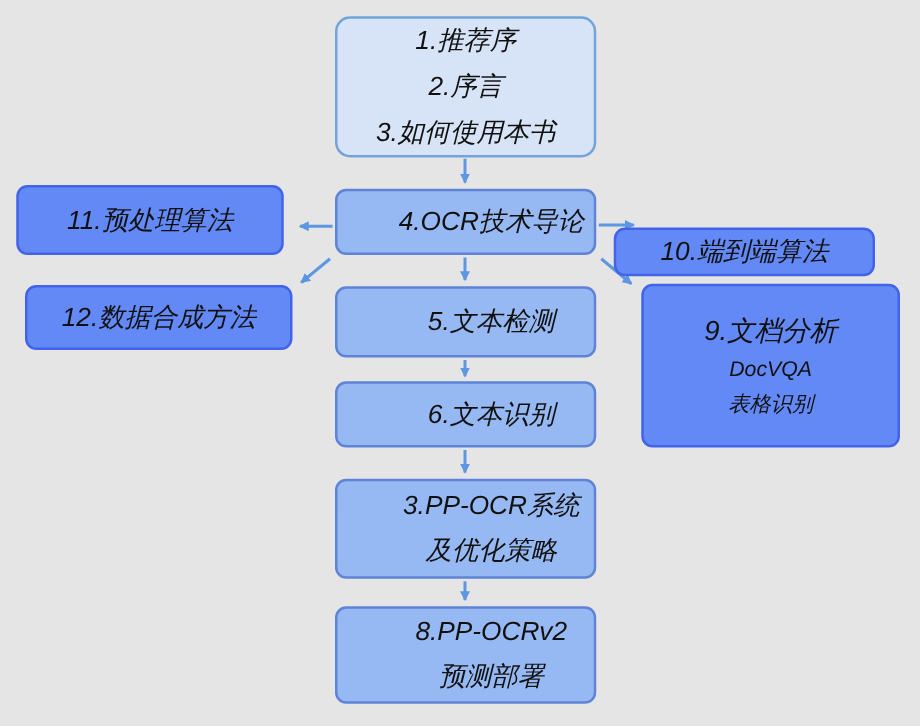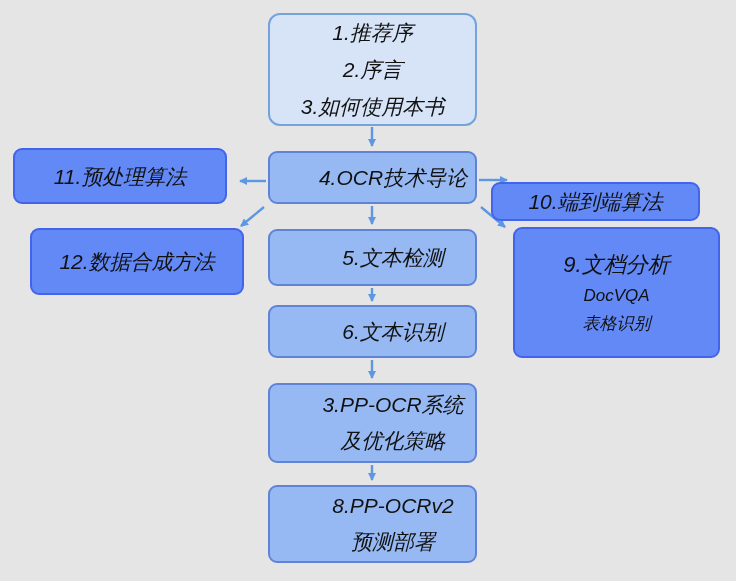--- a/index.html
+++ b/index.html
@@ -53,21 +53,21 @@
   .title-line { font-size: 22px; line-height: 34px; white-space: nowrap; }
 
   
   #node-front-matter { left: 268px; top: 13px;  width: 209px; height: 113px; }
   #node-ch4          { left: 268px; top: 151px; width: 209px; height: 53px; }
   #node-ch5          { left: 268px; top: 229px; width: 209px; height: 57px; }
   #node-ch6          { left: 268px; top: 305px; width: 209px; height: 53px; }
   #node-ch7          { left: 268px; top: 383px; width: 209px; height: 80px; }
   #node-ch8          { left: 268px; top: 485px; width: 209px; height: 78px; }
   #node-ch11         { left: 13px;  top: 148px; width: 214px; height: 56px; }
-  #node-ch12         { left: 30px;  top: 228px; width: 214px; height: 67px; }
+  #node-ch12         { left: 20px;  top: 228px; width: 214px; height: 52px; }
   #node-ch10         { left: 491px; top: 150px; width: 209px; height: 39px; margin-top: 32px; }
   #node-ch9          { left: 513px; top: 227px; width: 207px; height: 131px; }
 </style>
 </head>
 <body>
 
 <div class="canvas">
 
   <svg class="edges" viewBox="0 0 736 581" xmlns="http://www.w3.org/2000/svg">
     <defs>

